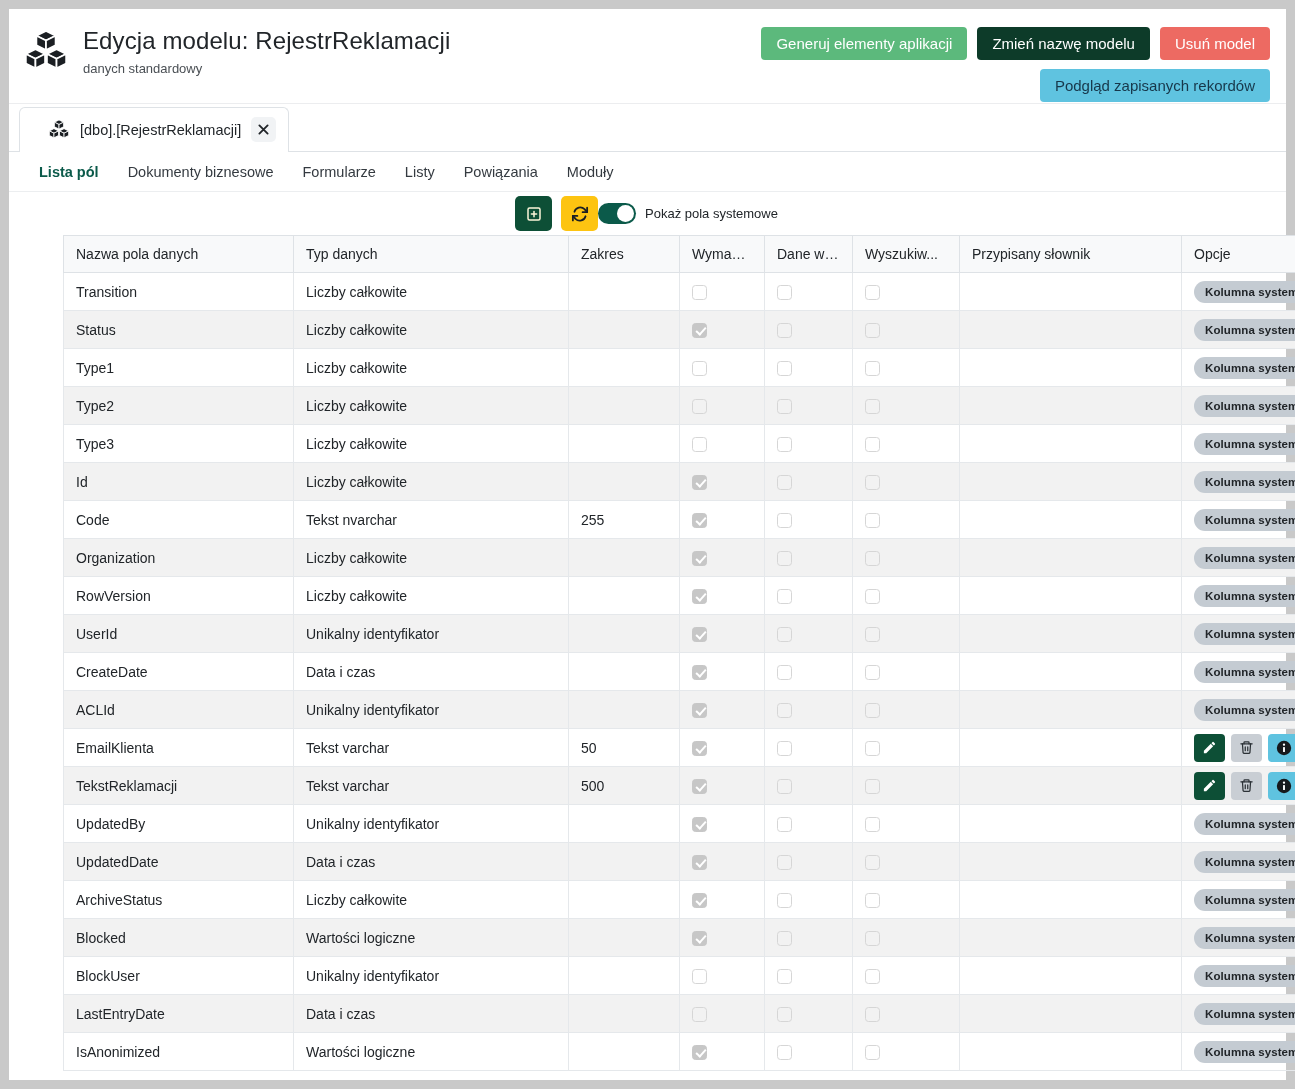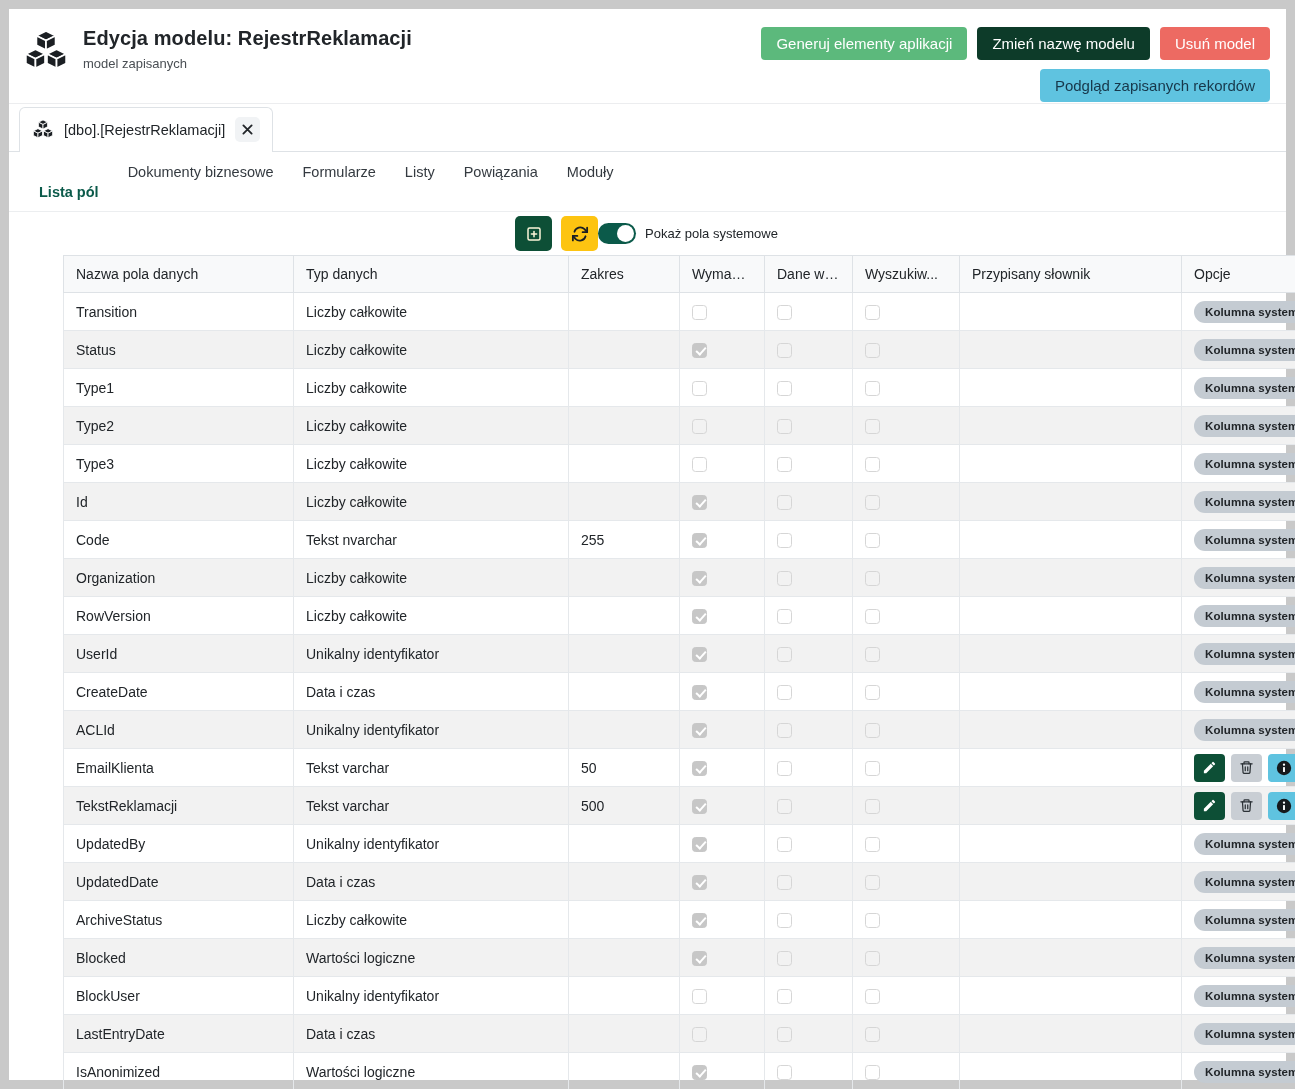--- a/index.html
+++ b/index.html
@@ -11,44 +11,44 @@
   *{box-sizing:border-box; margin:0; padding:0;}
   html,body{width:1295px; height:1089px;}
   body{background:#c9c9c9; font-family:"Liberation Sans", sans-serif; color:var(--text); overflow:hidden;}
   .window{position:absolute; left:9px; top:9px; width:1277px; height:1071px; background:#fff;}
 
   
   .app-header{display:flex; justify-content:space-between; align-items:flex-start;
     padding:18px 16px 12px 14px; border-bottom:1px solid #ecedef; height:95px;}
   .header-left{display:flex; gap:14px; align-items:flex-start;}
   .header-icon{width:46px; height:46px; margin-top:2px;}
-  .page-title{font-size:20px; font-weight:bold; letter-spacing:.1px;}
+  .page-title{font-size:24px; font-weight:normal; letter-spacing:.1px;}
   .page-subtitle{font-size:13px; color:#4a4f54; margin-top:6px;}
   .header-buttons{display:flex; flex-direction:column; align-items:flex-end; gap:9px;}
   .btn-row{display:flex; gap:10px;}
   .btn{border:none; border-radius:4px; font-family:inherit; font-size:15px; padding:8px 15px; cursor:pointer; white-space:nowrap;text-align:center;}
   .btn-generate{background:var(--success); color:#fff;}
   .btn-rename{background:var(--dark_success); color:#fff;}
   .btn-delete{background:var(--danger); color:#fff;}
   .btn-preview{background:var(--info); color:var(--info_text);}
 
   
   .tabstrip{height:48px; border-bottom:1px solid var(--border); padding-left:10px; display:flex; align-items:flex-end;}
   .model-tab{display:inline-flex; align-items:center; gap:10px; background:#fff;
     border:1px solid var(--border); border-bottom:none; border-radius:6px 6px 0 0;
-    padding:9px 12px 10px 12px; margin-bottom:-1px; position:relative; z-index:2; cursor:pointer;}
+    padding:9px 12px 10px 28px; margin-bottom:-1px; position:relative; z-index:2; cursor:pointer;}
   .model-tab .tab-icon{width:22px; height:22px;}
   .model-tab .tab-label{font-size:14.5px;}
   .tab-close{width:25px; height:25px; border:none; background:#f1f3f5; border-radius:5px;
     display:inline-flex; align-items:center; justify-content:center; cursor:pointer;}
 
   
   .nav-tabs{display:flex; gap:29px; padding:12px 0 11px 30px; border-bottom:1px solid #eceef0; font-size:14.5px;}
   .nav-item{color:#343a40; cursor:pointer;}
-  .nav-item.active{color:var(--teal_text); font-weight:bold;margin-top:20px;}
+  .nav-item.active{color:var(--teal_text); font-weight:bold;}
 
   
   .toolbar{display:flex; justify-content:center; align-items:center; padding:8px 14px 8px 12px; height:43px;}
   .tool-buttons{display:flex; gap:9px;}
   .tool-btn{width:37px; height:35px; border:none; border-radius:5px; display:inline-flex; align-items:center; justify-content:center; cursor:pointer;}
   .tool-btn.add{background:var(--deep_green);}
   .tool-btn.refresh{background:var(--warning);}
   .toggle-wrap{display:flex; align-items:center; gap:9px;}
   .toggle{width:38px; height:21px; border-radius:11px; background:#ccc; position:relative; cursor:pointer;}
   .toggle.on{background:var(--teal_text);}
@@ -103,21 +103,21 @@
           <polygon points="6.5,10.5 11.5,13 6.5,15.5 1.5,13"></polygon>
             <polygon points="1.5,13 6.5,15.5 6.5,20.5 1.5,18"></polygon>
             <polygon points="11.5,13 6.5,15.5 6.5,20.5 11.5,18"></polygon>
           <polygon points="17.5,10.5 22.5,13 17.5,15.5 12.5,13"></polygon>
             <polygon points="12.5,13 17.5,15.5 17.5,20.5 12.5,18"></polygon>
             <polygon points="22.5,13 17.5,15.5 17.5,20.5 22.5,18"></polygon>
         </g>
       </svg>
       <div>
         <div class="page-title">Edycja modelu: RejestrReklamacji</div>
-        <div class="page-subtitle">model zapisanych</div>
+        <div class="page-subtitle">danych standardowy</div>
       </div>
     </div>
     <div class="header-buttons">
       <div class="btn-row">
         <button class="btn btn-generate">Generuj elementy aplikacji</button>
         <button class="btn btn-rename">Zmień nazwę modelu</button>
         <button class="btn btn-delete">Usuń model</button>
       </div>
       <div class="btn-row">
         <button class="btn btn-preview">Podgląd zapisanych rekordów</button>

